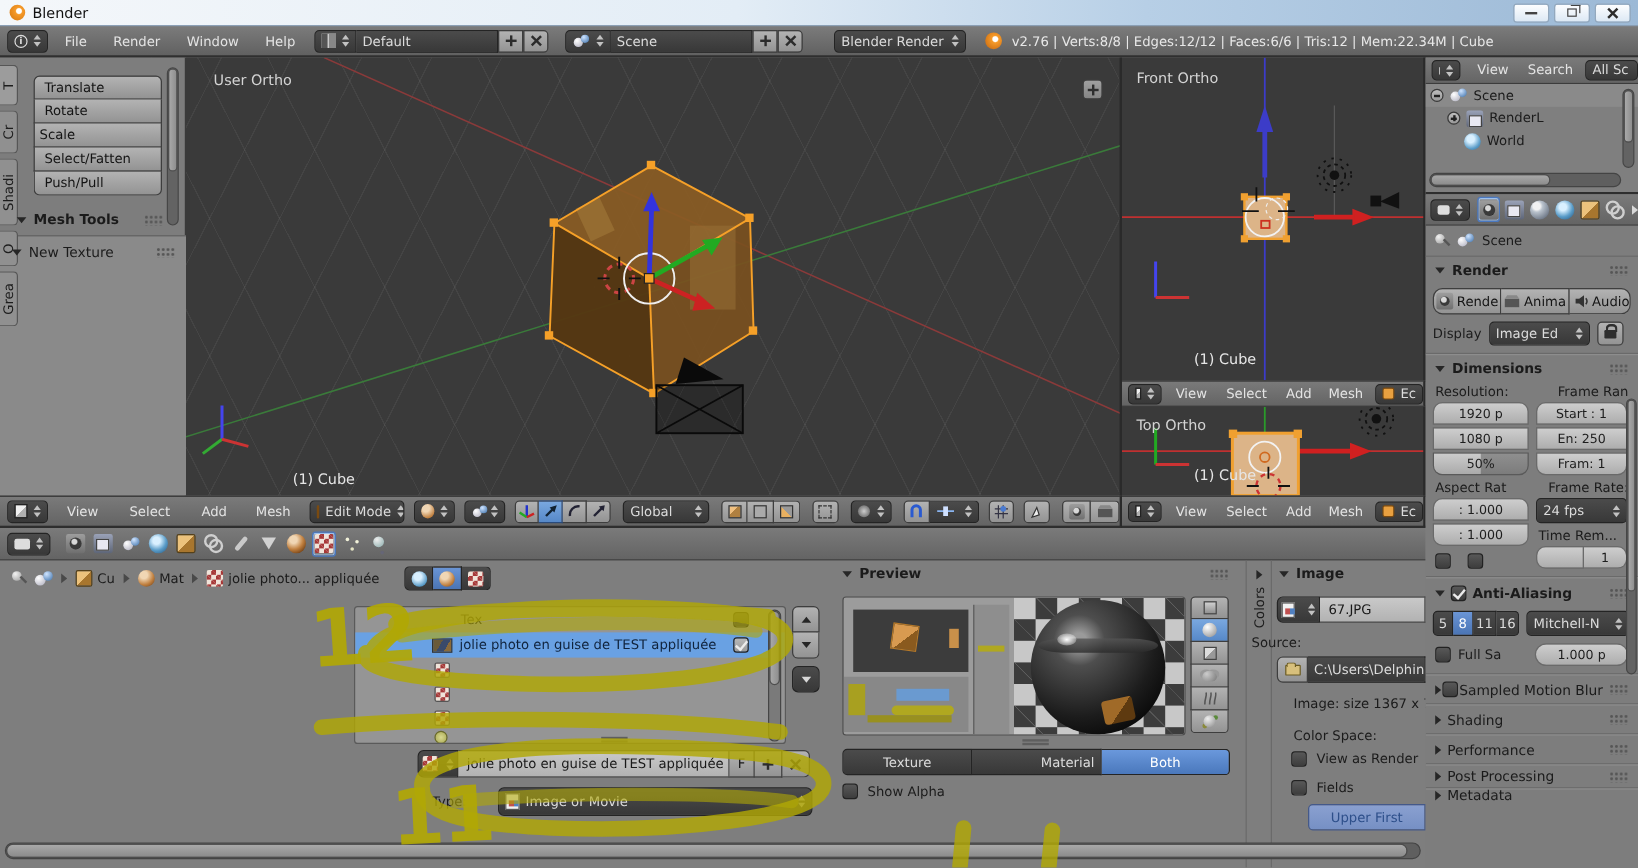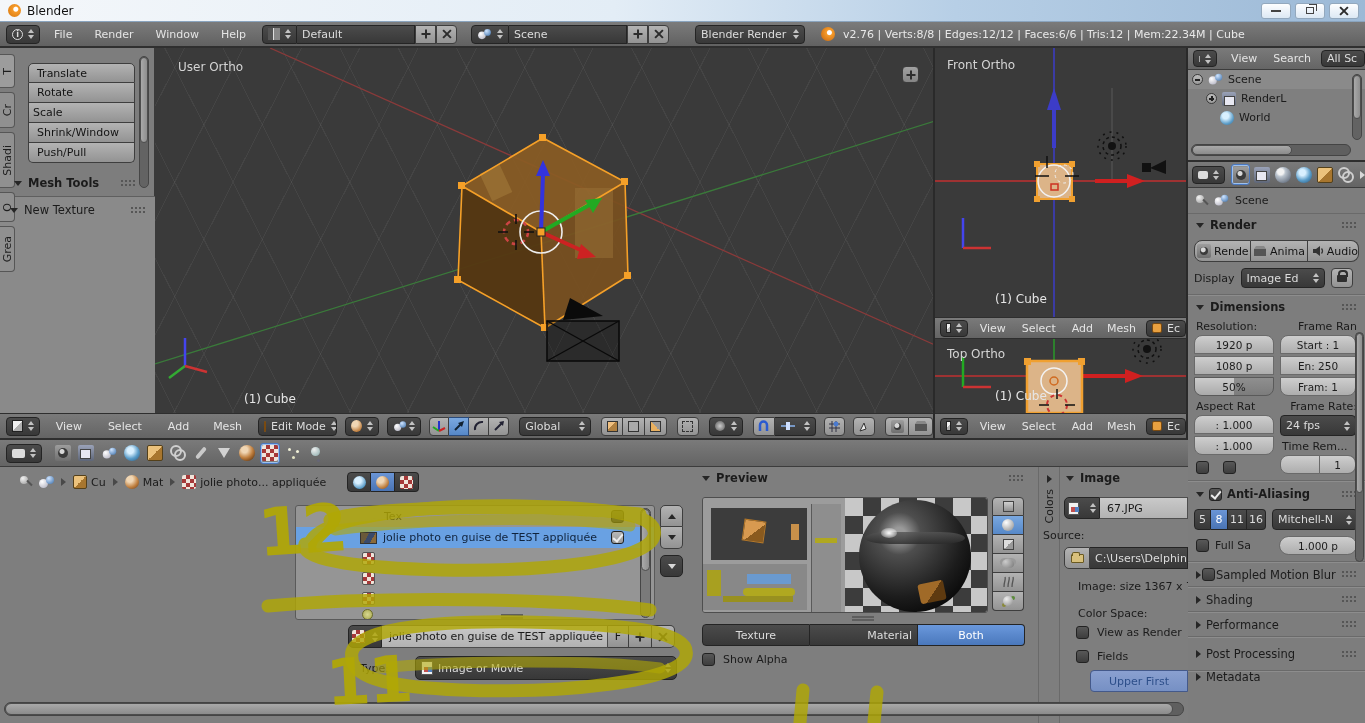--- a/index.html
+++ b/index.html
@@ -232,21 +232,21 @@
   <div class="abs btn" style="left:28px;top:15px;width:107px;height:20px;border-radius:5px 5px 0 0;justify-content:flex-start;padding-left:8px">
       <span>Translate</span>
     </div>
   <div class="abs btn" style="left:28px;top:35px;width:107px;height:20px;border-radius:0;border-top:none;justify-content:flex-start;padding-left:8px">
       <span>Rotate</span>
     </div>
   <div class="abs btn" style="left:28px;top:55px;width:107px;height:20px;border-radius:0;border-top:none;justify-content:flex-start;padding-left:4px">
       <span>Scale</span>
     </div>
   <div class="abs btn" style="left:28px;top:75px;width:107px;height:20px;border-radius:0;border-top:none;justify-content:flex-start;padding-left:8px">
-      <span>Shrink/Window</span>
+      <span>Select/Fatten</span>
     </div>
   <div class="abs btn" style="left:28px;top:95px;width:107px;height:20px;border-radius:0 0 5px 5px;border-top:none;justify-content:flex-start;padding-left:8px">
       <span>Push/Pull</span>
     </div>
   <div class="abs phdr" style="left:14px;top:128px;width:122px">
       <div class="tri-d"></div>
       <span>Mesh Tools</span>
       <div class="dots"></div>
     </div>
 
@@ -723,21 +723,21 @@
       <span>Shading</span>
       <div class="dots"></div>
     </div>
   <div class="sep"></div>
   <div class="row phdr" style="height:23px;padding:0 8px;gap:5px;font-weight:normal">
       <div class="tri-r"></div>
       <span>Performance</span>
       <div class="dots"></div>
     </div>
   <div class="sep"></div>
-  <div class="row phdr" style="height:32px;padding:0 8px;gap:5px;font-weight:normal">
+  <div class="row phdr" style="height:18px;padding:0 8px;gap:5px;font-weight:normal">
       <div class="tri-r"></div>
       <span>Post Processing</span>
       <div class="dots"></div>
     </div>
   <div class="sep"></div>
   <div class="row phdr" style="height:10px;padding:0 8px;gap:5px;font-weight:normal;overflow:hidden">
       <div class="tri-r"></div>
       <span>Metadata</span>
     </div>
   <div class="abs sb-v" style="left:167px;top:170px;width:9px;height:230px">
@@ -786,21 +786,21 @@
         <div class="ic checker"></div>
       </div>
     <div class="tabicon">
         <div class="ic ic-spark"></div>
       </div>
     <div class="tabicon">
         <div class="ic ic-phys"></div>
       </div>
   </div>
 
-  <div class="row" style="height:30px;gap:7px;padding-left:20px">
+  <div class="row" style="height:30px;gap:7px;padding-left:10px">
     <div class="pinic"></div>
     <div class="nodeballs"></div>
     <div class="tri-r" style="opacity:.6"></div>
     <div class="row" style="gap:4px">
         <div class="ic ic-cube" style="width:14px;height:14px"></div>
         <span class="lbl">Cu</span>
       </div>
     <div class="tri-r" style="opacity:.6"></div>
     <div class="row" style="gap:4px">
         <div class="ic ic-mat" style="width:14px;height:14px"></div>

